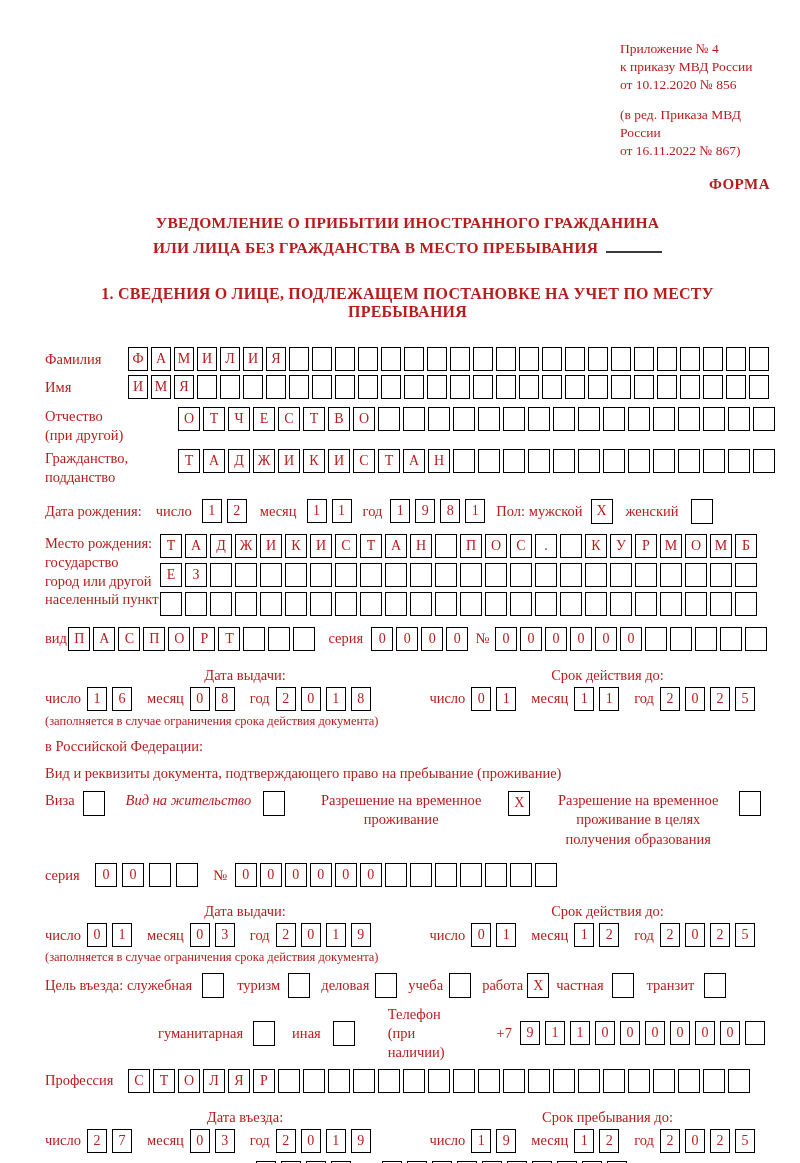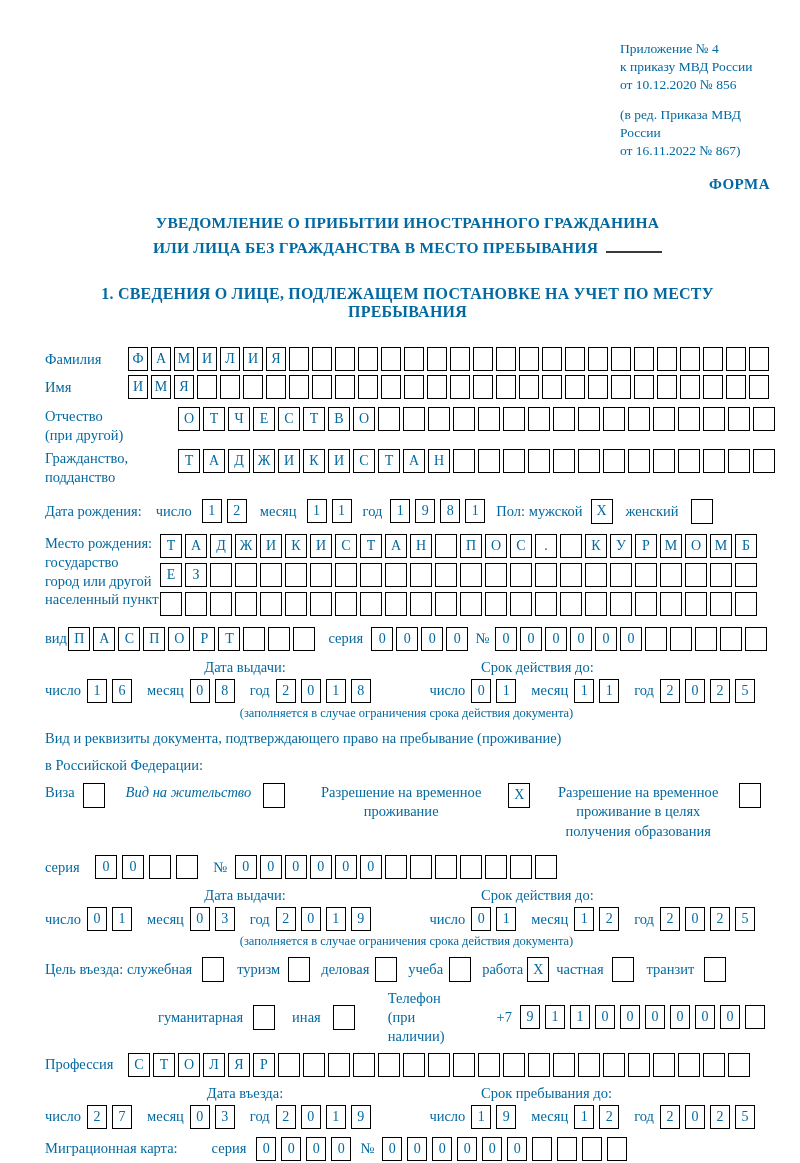--- a/index.html
+++ b/index.html
@@ -1,18 +1,18 @@
 <!DOCTYPE html>
 <html><head>
 <meta charset="utf-8">
 <style>
   * { margin:0; padding:0; box-sizing:border-box; }
   html,body { background:#888; }
   .page {
-    width:800px; height:1163px; background:#fff; color:#0369a1;
+    width:800px; height:1163px; background:#fff; color:#b91c1c;
     font-family:"Liberation Serif", serif;
     padding:40px 30px 0 45px; overflow:hidden; position:relative;
     margin:0 auto;
   }
   .lbl { font-size:14.5px; line-height:1.3; }
   .b { font-weight:bold; }
 
   
   .cells { display:inline-flex; flex-wrap:nowrap; align-items:center; }
   .cell {
@@ -43,27 +43,27 @@
   .mt26 { margin-top:26px; } .mt6 { margin-top:6px; } .mt8 { margin-top:8px; }
   .mt10 { margin-top:10px; } .mt12 { margin-top:12px; }
   .mt4 { margin-top:4px; }
 
   .stack6 > * { margin-bottom:5px; }
   .stack8 > * { margin-bottom:8px; }
 
   .dgroup { display:flex; align-items:center; }
   .dgroup .lbl { margin-right:6px; }
   .dgroup .cells { margin-right:10px; }
-  .dh-row { display:flex; margin-top:8px;gap:36px; }
+  .dh-row { display:flex; margin-top:16px; }
   .dh-left { width:400px; text-align:center; font-size:14.5px; }
-  .dh-right { flex:1; text-align:left; font-size:14.5px; }
+  .dh-right { flex:1; text-align:center; font-size:14.5px; }
   .date-row { display:flex; margin-top:3px; }
   .date-left { width:370px; }
   .date-right { margin-left:30px; }
-  .note-right { text-align:center; font-size:12.5px; margin-top:3px; padding-right:2px; }
+  .note-right { text-align:left; font-size:12.5px; margin-top:3px; padding-right:2px; }
 
   .cbx-label { text-align:center; font-size:14.5px; line-height:1.35; }
 </style>
 </head>
 <body>
 
 <div class="page">
 
   <div class="appendix">
     <div>Приложение № 4</div>
@@ -411,22 +411,22 @@
       <span class="cells gap">
           <span class="cell">2</span>
           <span class="cell">0</span>
           <span class="cell">2</span>
           <span class="cell">5</span>
         </span>
     </div>
   </div>
   <div class="note-right">(заполняется в случае ограничения срока действия документа)</div>
 
+  <div class="lbl" style="margin-top:8px;">в Российской Федерации:</div>
   <div class="lbl" style="margin-top:8px;">Вид и реквизиты документа, подтверждающего право на пребывание (проживание)</div>
-  <div class="lbl" style="margin-top:8px;">в Российской Федерации:</div>
 
   <div class="rt mt8">
     <span class="lbl" style="margin-right:8px;">Виза</span>
     <span class="cells chk">
         <span class="cell"></span>
       </span>
     <span class="lbl" style="margin-left:18px;margin-right:12px;font-style:italic;">Вид на жительство</span>
     <span class="cells chk">
         <span class="cell"></span>
       </span>

